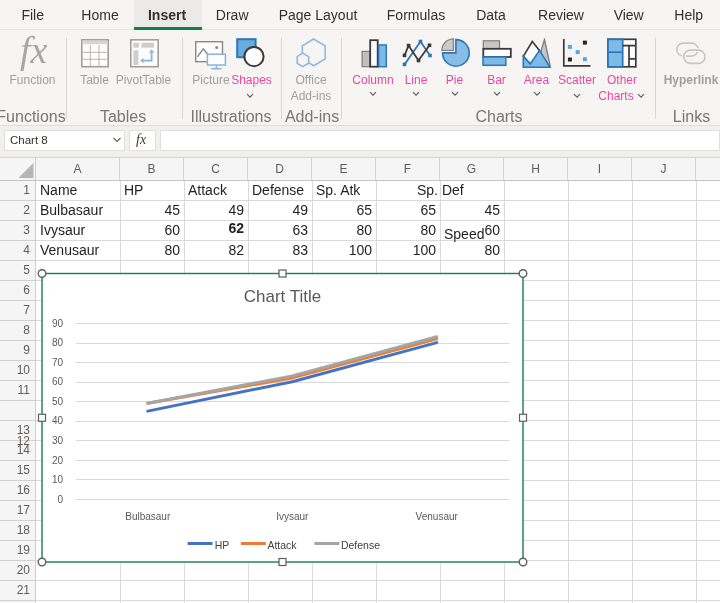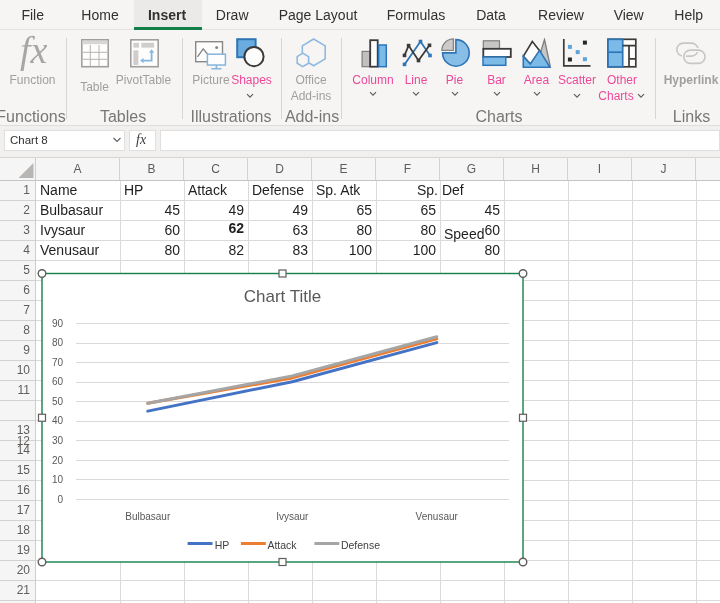--- a/index.html
+++ b/index.html
@@ -62,21 +62,21 @@
 <div class="tab" style="left:688.7px;">Help</div>
 
 <div id="ribbon"></div>
 <div class="rdiv" style="left:66px;"></div>
 <div class="rdiv" style="left:182px;"></div>
 <div class="rdiv" style="left:280.5px;"></div>
 <div class="rdiv" style="left:341px;"></div>
 <div class="rdiv" style="left:655px;"></div>
 
 <div class="rlab gray" style="left:32.5px;">Function</div>
-<div class="rlab gray" style="left:94.5px;margin-top:7px;">Table</div>
+<div class="rlab gray" style="left:94.5px;">Table</div>
 <div class="rlab gray" style="left:143.5px;">PivotTable</div>
 <div class="rlab gray" style="left:211px;">Picture</div>
 <div class="rlab blk" style="left:251.5px;">Shapes</div>
 <div class="rlab gray" style="left:311px;">Office</div>
 <div class="rlab2 gray" style="left:311px;">Add-ins</div>
 <div class="rlab blk" style="left:373px;">Column</div>
 <div class="rlab blk" style="left:416px;">Line</div>
 <div class="rlab blk" style="left:454.5px;">Pie</div>
 <div class="rlab blk" style="left:496.5px;">Bar</div>
 <div class="rlab blk" style="left:536.5px;">Area</div>

